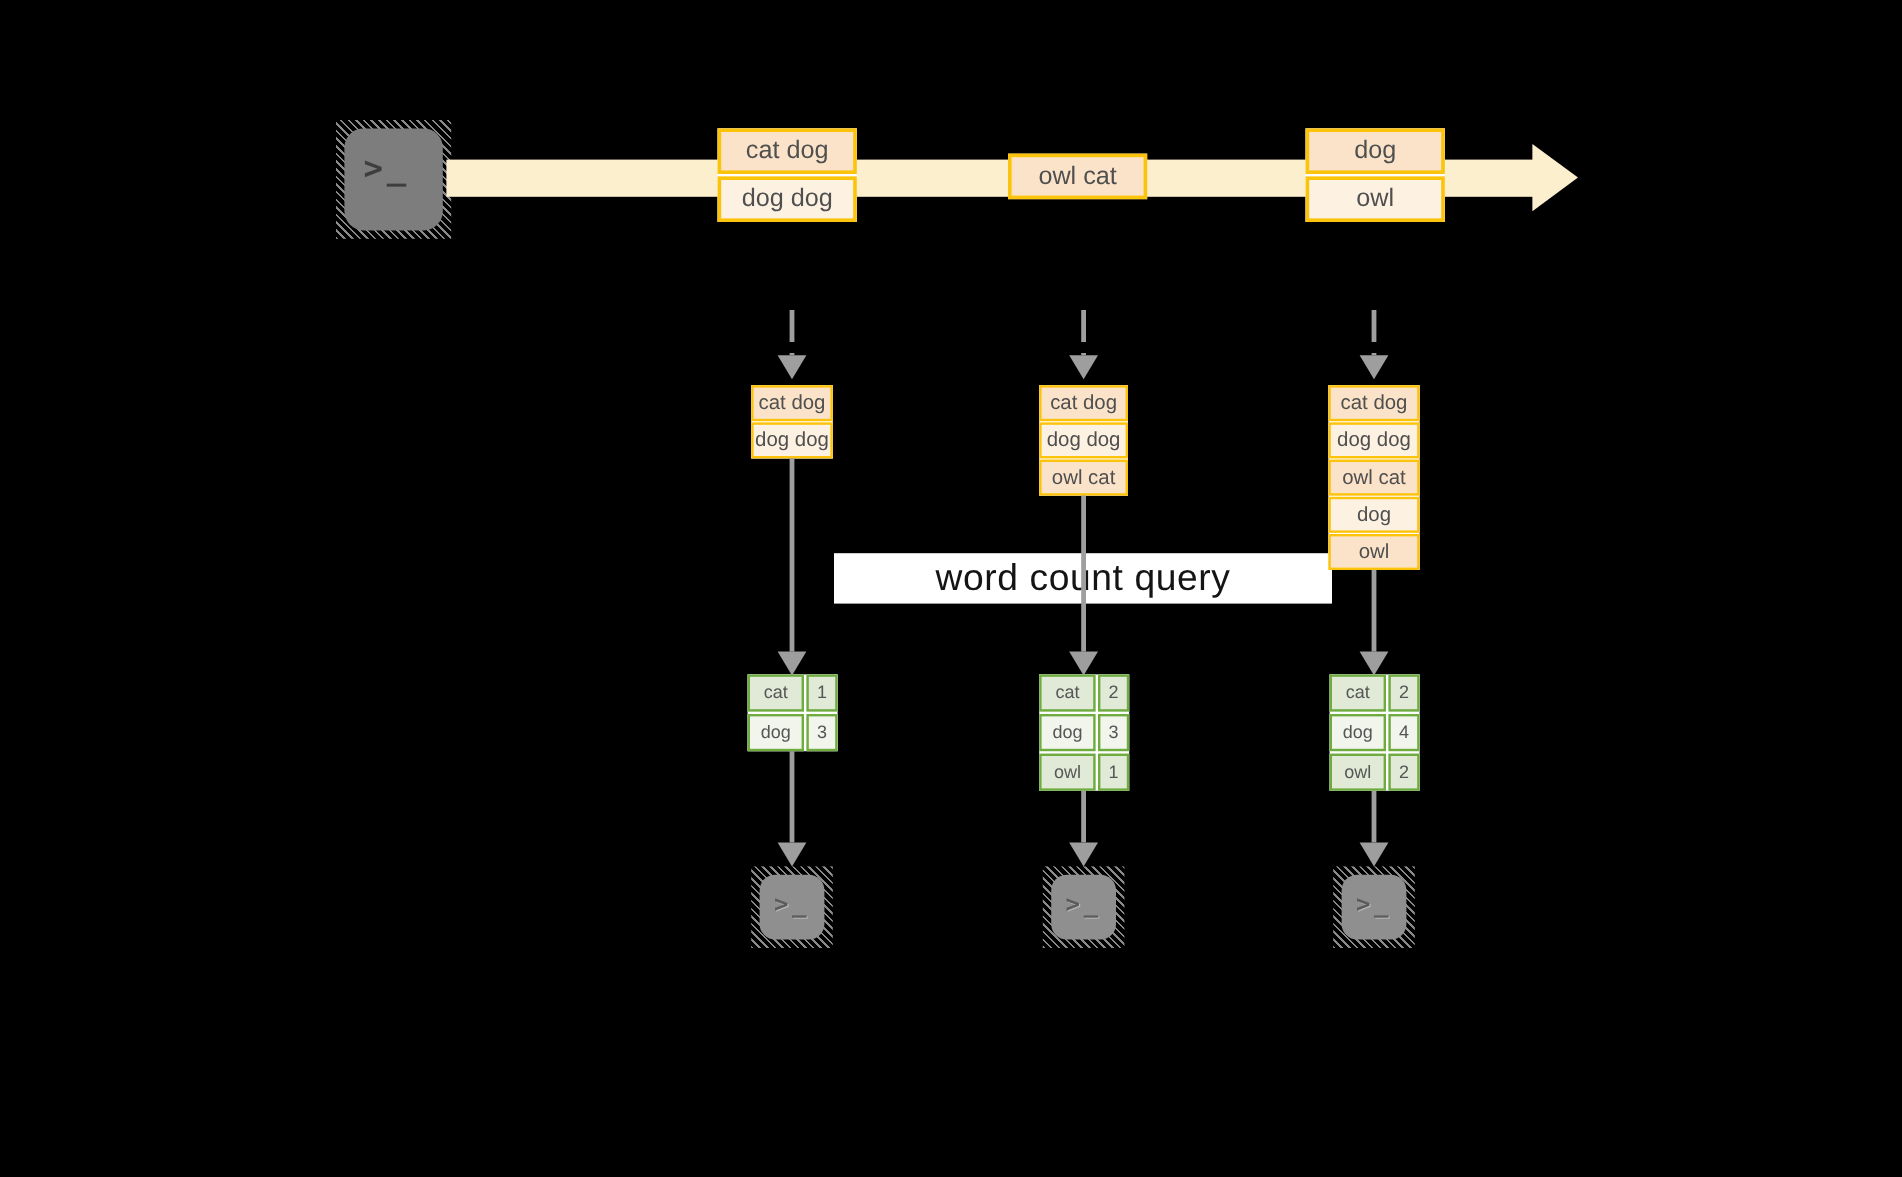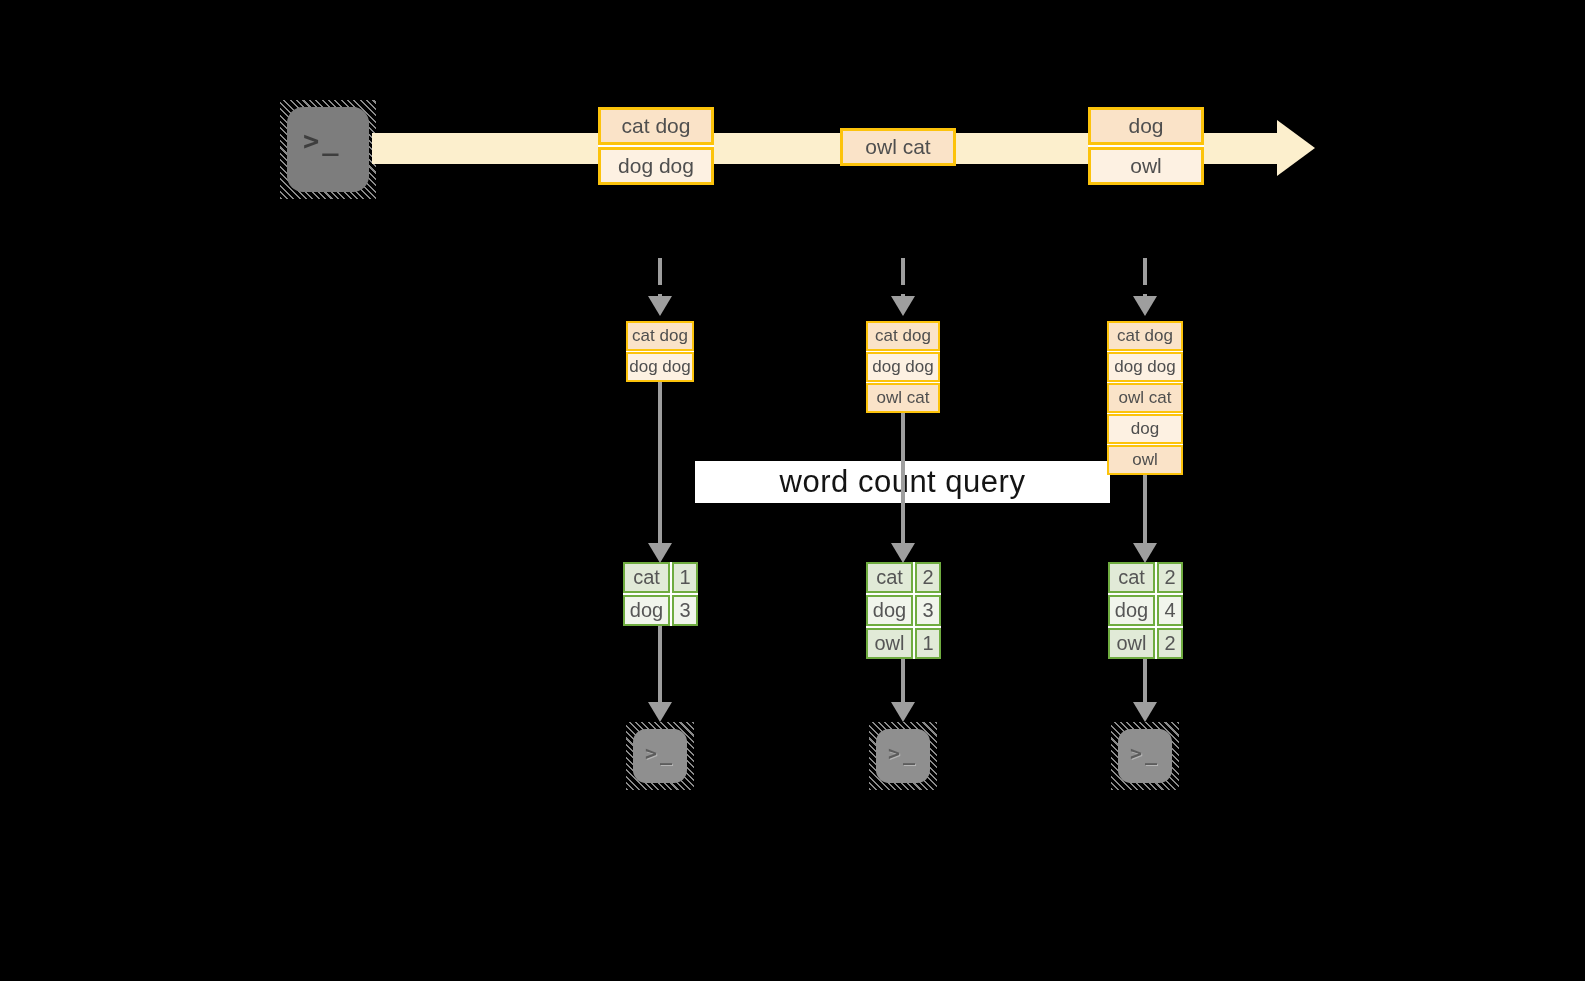--- a/index.html
+++ b/index.html
@@ -43,21 +43,21 @@
 
   
   .banner{position:absolute;left:695px;top:461px;width:415px;height:42px;background:#ffffff;
     display:flex;align-items:center;justify-content:center;z-index:1;
     font-size:31px;color:#141414;letter-spacing:.5px;}
 
   
   .count-table{position:absolute;display:grid;grid-template-columns:47px 26px;
     gap:2px;background:#fff;z-index:3;}
   .count-cell{box-sizing:border-box;height:31px;border:2px solid #6fac40;
-    display:flex;align-items:center;justify-content:center;font-size:20px;color:#565656;}
+    display:flex;align-items:center;justify-content:center;font-size:15px;color:#565656;}
   .row-a{background:#e1ead7;}
   .row-b{background:#f1f5ec;}
 </style>
 </head>
 <body>
 
 <div class="canvas">
 
   <div class="terminal source" style="left:280px;top:100px;width:96px;height:99px;">
     <div class="term-inner">

